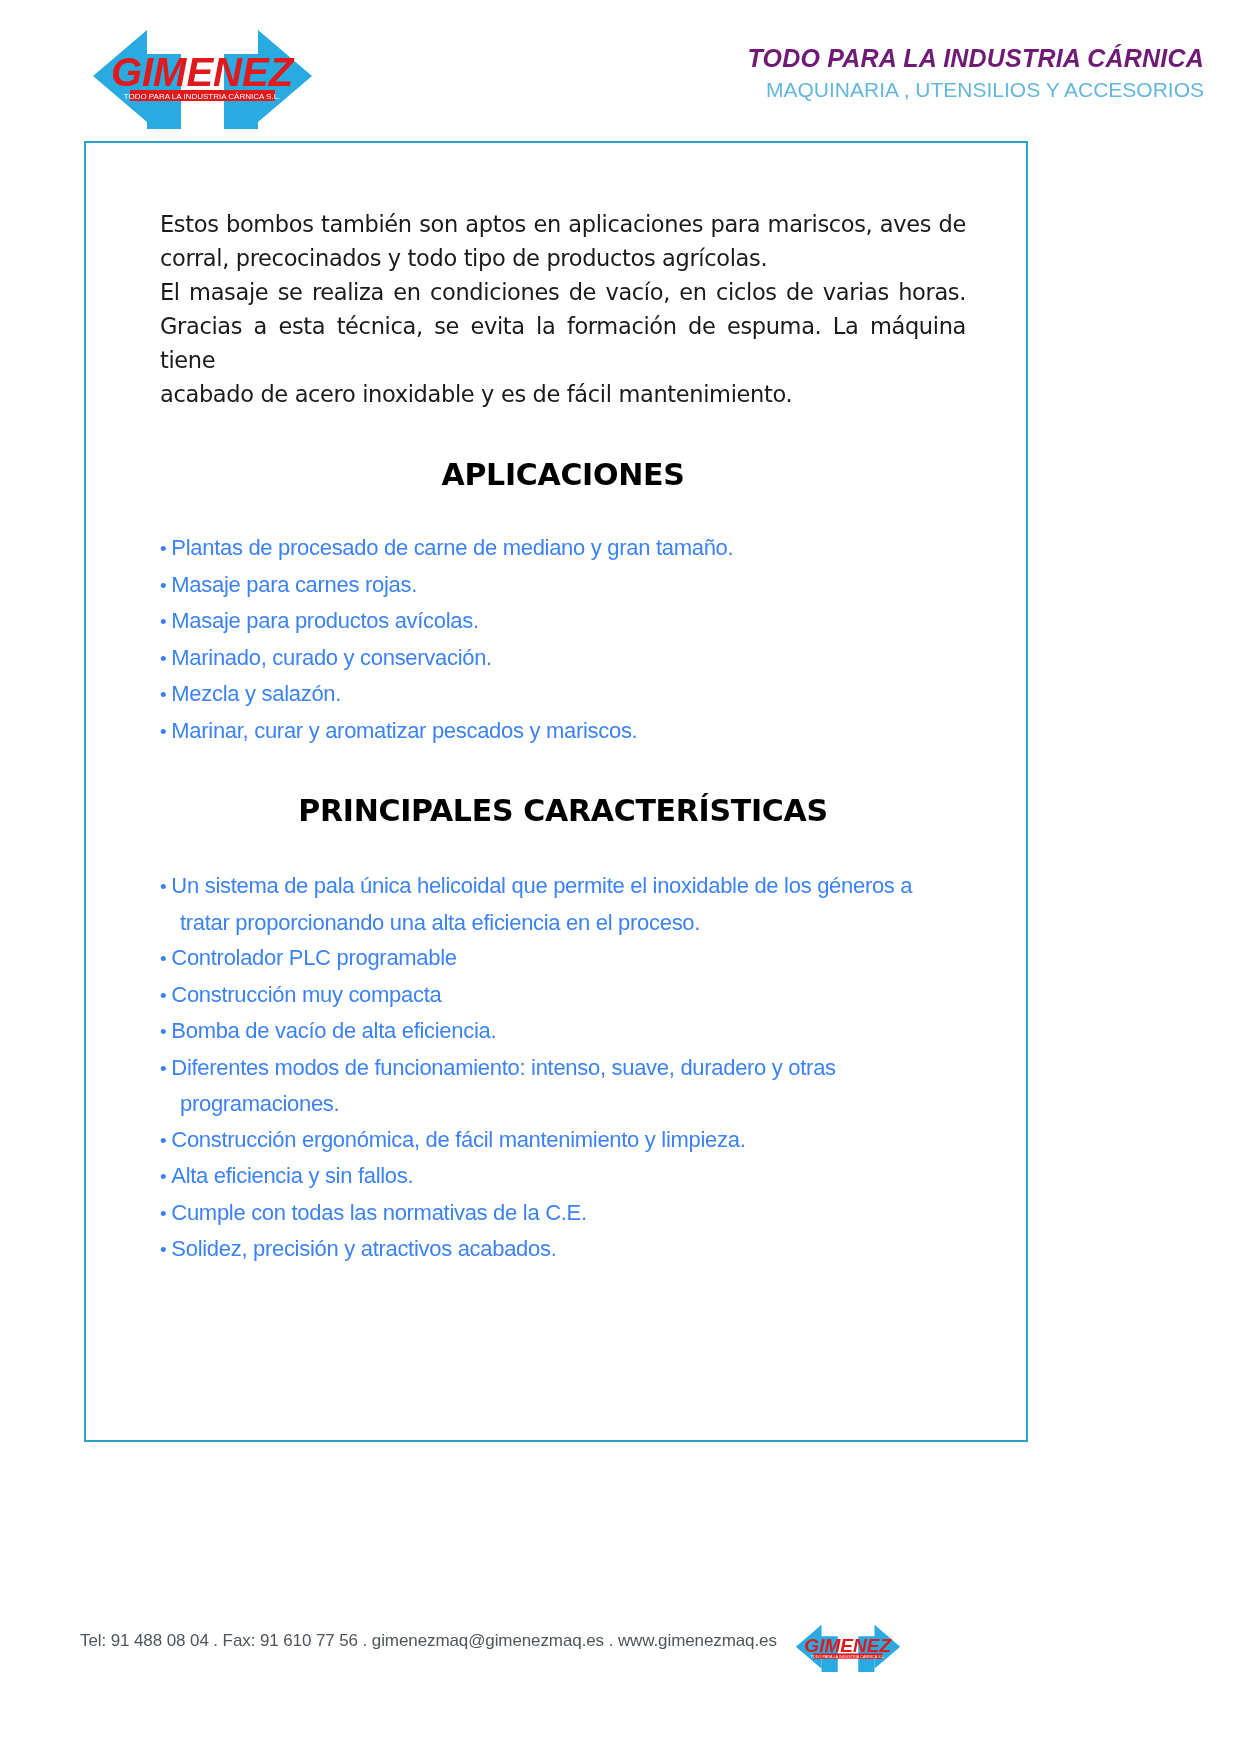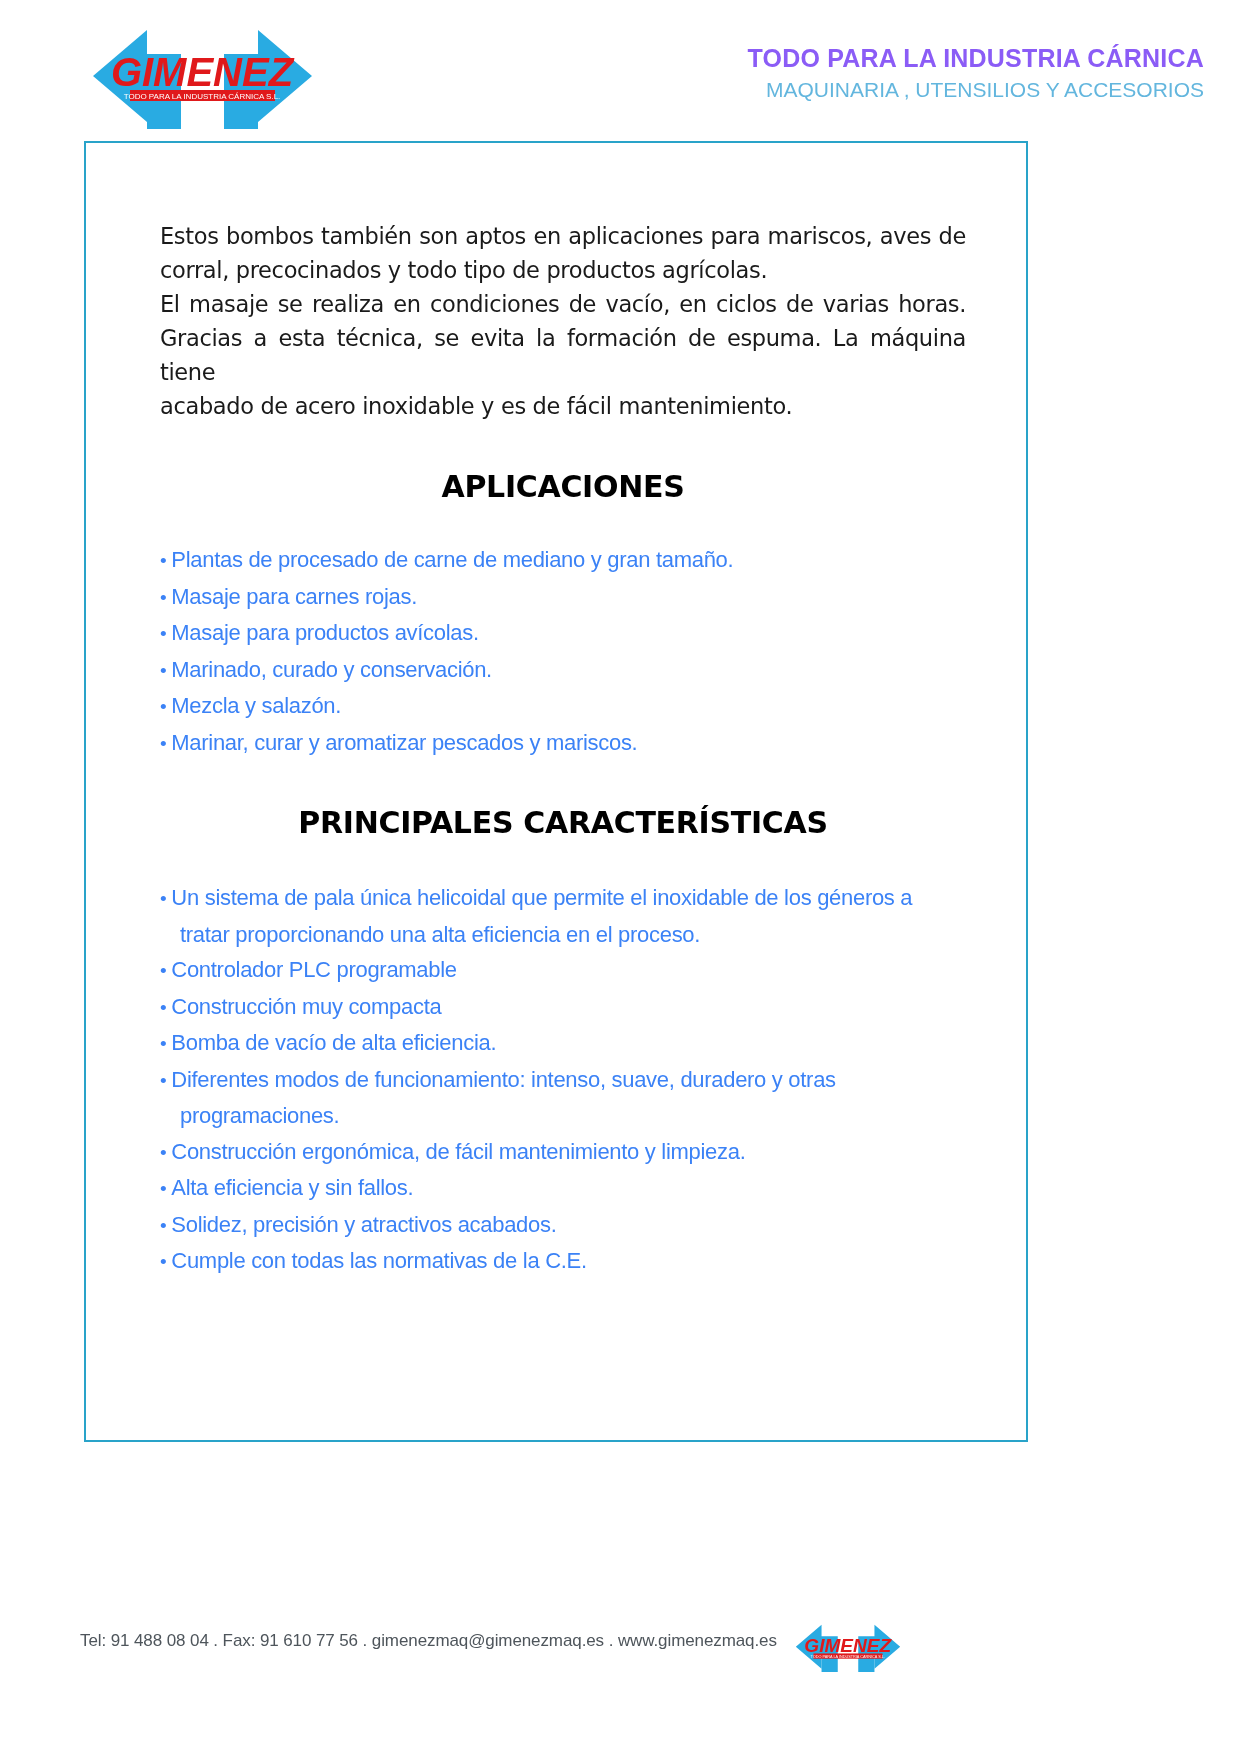--- a/index.html
+++ b/index.html
@@ -40,23 +40,24 @@
     position: absolute;
     right: 36px;
     top: 44px;
     text-align: right;
   }
   .header-title-main {
     font-family: "Liberation Sans", sans-serif;
     font-weight: bold;
     font-size: 25px;
     letter-spacing: 0.2px;
-    color: #8b5cf6;
+    color: #701a75;
     line-height: 1.15;
     white-space: nowrap;
+    font-style: italic;
   }
   .header-title-sub {
     font-family: "Liberation Sans", sans-serif;
     font-weight: normal;
     font-size: 21px;
     color: #63b6de;
     line-height: 1.3;
     margin-top: 3px;
     white-space: nowrap;
   }
@@ -69,21 +70,21 @@
     width: 944px;
     height: 1301px;
     border: 2px solid #29a3c9;
     box-sizing: border-box;
     background: #ffffff;
   }
 
   .content-inner {
     position: absolute;
     left: 74px;
-    top: 76px;
+    top: 64px;
     width: 806px;
   }
 
   
   .intro-paragraph {
     font-family: "DejaVu Sans", sans-serif;
     font-size: 22.5px;
     line-height: 34px;
     text-align: justify;
     color: #1a1a1a;
@@ -233,22 +234,22 @@
     <div class="section-heading caracteristicas">PRINCIPALES CARACTERÍSTICAS</div>
 
     <ul class="bullet-list caracteristicas">
       <li class="bullet-item wrap">Un sistema de pala única helicoidal que permite el inoxidable de los géneros a tratar proporcionando una alta eficiencia en el proceso.</li>
       <li class="bullet-item">Controlador PLC programable</li>
       <li class="bullet-item">Construcción muy compacta</li>
       <li class="bullet-item">Bomba de vacío de alta eficiencia.</li>
       <li class="bullet-item wrap">Diferentes modos de funcionamiento: intenso, suave, duradero y otras programaciones.</li>
       <li class="bullet-item">Construcción ergonómica, de fácil mantenimiento y limpieza.</li>
       <li class="bullet-item">Alta eficiencia y sin fallos.</li>
+      <li class="bullet-item">Cumple con todas las normativas de la C.E.</li>
       <li class="bullet-item">Solidez, precisión y atractivos acabados.</li>
-      <li class="bullet-item">Cumple con todas las normativas de la C.E.</li>
     </ul>
 
   </div>
 </div>
 
 <div class="page-footer">
 
   <div class="footer-lines">
     <span class="footer-line">Tel: 91 488 08 04 . Fax: 91 610 77 56 . gimenezmaq@gimenezmaq.es . www.gimenezmaq.es</span>
   </div>

